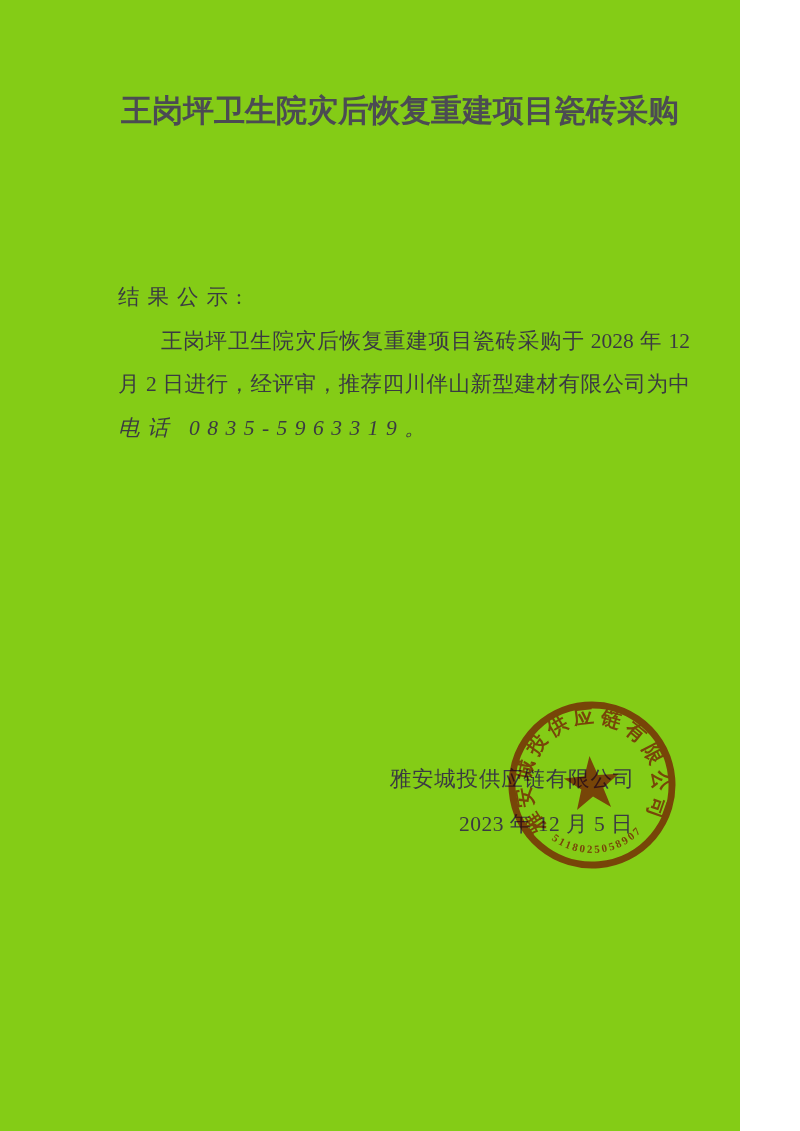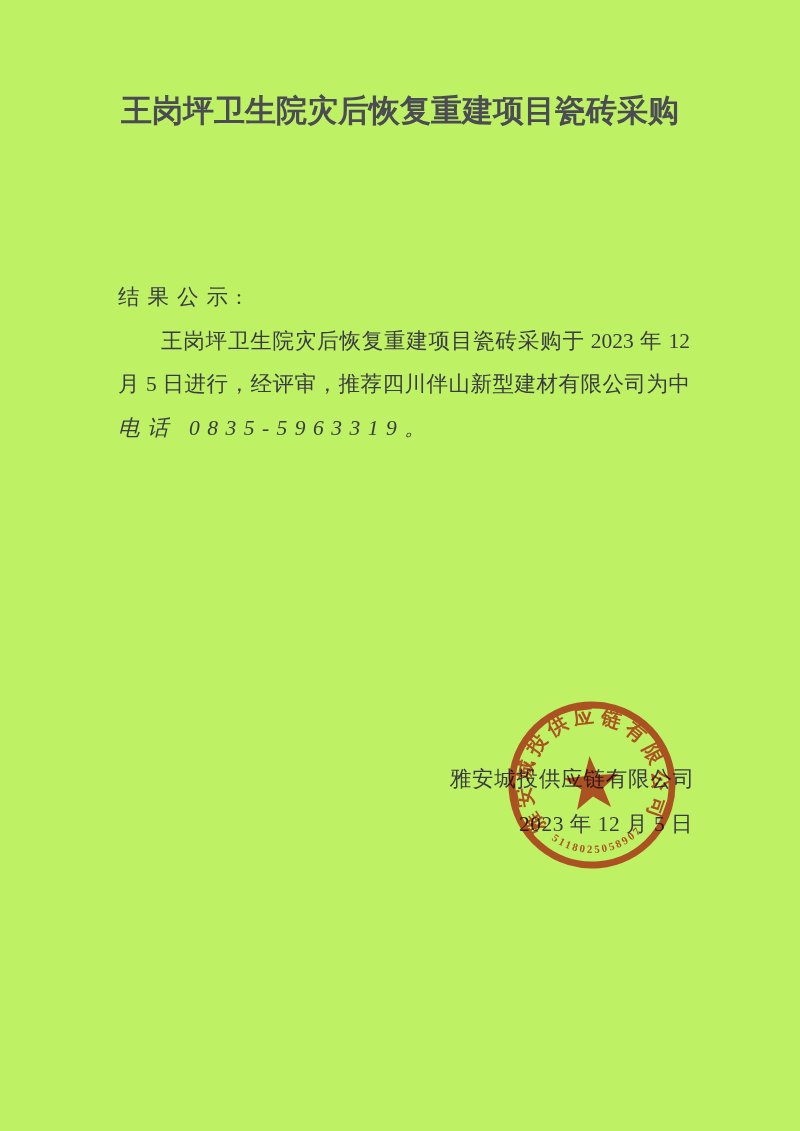--- a/index.html
+++ b/index.html
@@ -3,22 +3,22 @@
 <meta charset="utf-8">
 <style>
   html,body { margin:0; padding:0; }
   body {
     width:800px; height:1131px;
     background:#ffffff;
     font-family:"Liberation Serif","DejaVu Serif",serif;
     color:#3c3c44;
   }
   .page {
-    position:relative; width:800px; height:1131px;
-    background:#bef264; overflow:hidden;
+    position:relative; width:740px; height:1131px;
+    background:#84cc16; overflow:hidden;
   }
   .doc-title {
     position:absolute; top:78px; left:0; width:800px;
     text-align:center; font-weight:bold;
     font-size:31px; line-height:65px; letter-spacing:0px;
     color:#4b4b53;
   }
   .body-block {
     position:absolute; top:276px; left:118px; width:572px;
     font-size:21.5px; color:#3a3a42;
@@ -45,22 +45,22 @@
 <body>
 
 <div class="page">
 
   <div class="doc-title">
     <div>王岗坪卫生院灾后恢复重建项目瓷砖采购</div>
   </div>
 
   <div class="body-block">
     <div class="bline wide">结果公示:</div>
-    <div class="bline jfull indent">王岗坪卫生院灾后恢复重建项目瓷砖采购于 2023 年 12</div>
-    <div class="bline jfull">月 5 日进行，经评审，推荐四川伴山新型建材有限公司为中</div>
+    <div class="bline jfull indent">王岗坪卫生院灾后恢复重建项目瓷砖采购于 2028 年 12</div>
+    <div class="bline jfull">月 2 日进行，经评审，推荐四川伴山新型建材有限公司为中</div>
     <div class="bline wide2">电话 0835-5963319。</div>
   </div>
 
   <div class="signature">
     <div class="sig-company">雅安城投供应链有限公司</div>
     <div class="sig-date">2023 年 12 月 5 日</div>
   </div>
 
   <svg class="stamp" viewBox="0 0 180 180" xmlns="http://www.w3.org/2000/svg" aria-hidden="true">
     <defs>

